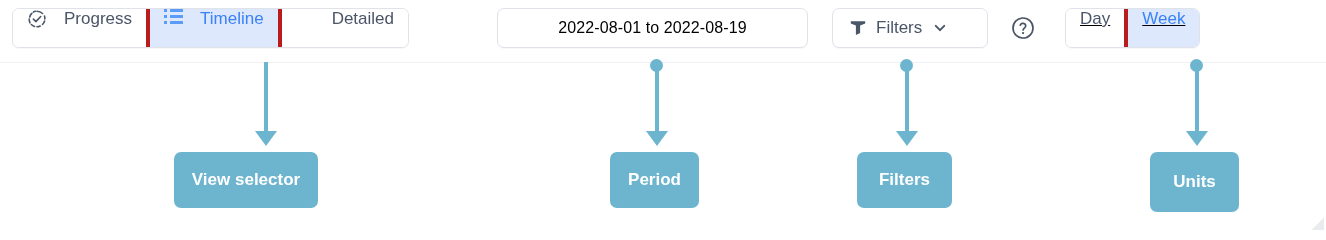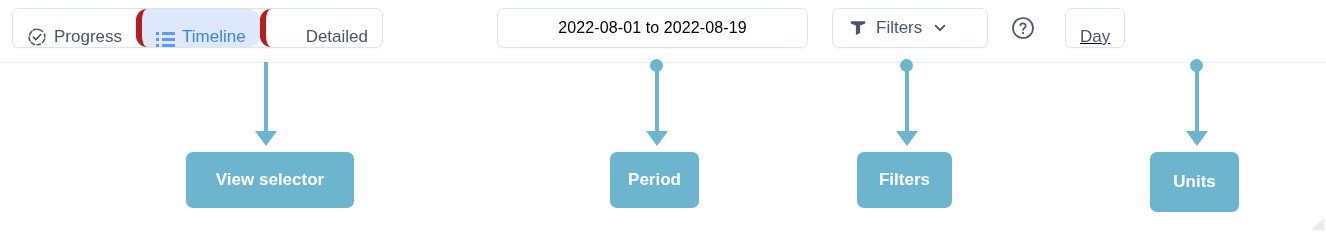--- a/index.html
+++ b/index.html
@@ -41,32 +41,32 @@
   .seg-group {
     border: 1px solid #dfe3e9;
     border-radius: 7px;
     background: #ffffff;
     overflow: hidden;
     box-shadow: 0 1px 1px rgba(16,24,40,0.03);
   }
   .seg {
     height: 100%;
     display: flex;
-    align-items: flex-end;
+    align-items: flex-start;
     justify-content: center;
-    gap: 7px;
+    gap: 17px;
     padding: 0 14px;
     font-size: 17px;
     color: #4a5568;
     background: #ffffff;
     cursor: pointer;
     white-space: nowrap;
     box-sizing: border-box;
   }
-  .seg + .seg { border-left: 6px solid #b91c1c; border-radius: 11px; }
+  .seg + .seg { border-left: 4px solid #b91c1c; }
   .seg.active {
     background: #dde8fc;
     color: #3b82f6;
   }
 
   
   #date-range {
     left: 497px;
     width: 311px;
     border: 1px solid #dfe3e9;
@@ -249,30 +249,33 @@
         <path d="M10.3 10.1 a2.8 2.8 0 0 1 5.4 0.9 c0 1.9 -2.6 2.2 -2.6 3.9" fill="none" stroke="#4a5568" stroke-width="1.7" stroke-linecap="round"></path>
         <circle cx="13.05" cy="18.1" r="1.15" fill="#4a5568"></circle>
       </svg>
     </span>
   </div>
 
   <div class="ctrl seg-group" id="units-group">
     <div class="seg">
       <span>Day</span>
     </div>
+    <div class="seg active">
+      <span>Week</span>
+    </div>
   </div>
 
 </div>
 
 <div id="annotations">
 
   <div class="callout">
     <div class="leader" style="left:264px; top:62px; height:72px;"></div>
     <div class="leader-head" style="left:255px; top:131px;"></div>
-    <div class="callout-box" style="left:186px; top:152px; width:168px; height:56px;">
+    <div class="callout-box" style="left:174px; top:152px; width:144px; height:56px;">
       <span>View selector</span>
     </div>
   </div>
 
   <div class="callout">
     <div class="leader-dot" style="left:650px; top:59px;"></div>
     <div class="leader" style="left:654.5px; top:64px; height:70px;"></div>
     <div class="leader-head" style="left:645.5px; top:131px;"></div>
     <div class="callout-box" style="left:610px; top:152px; width:89px; height:56px;align-items:center;">
       <span>Period</span>

